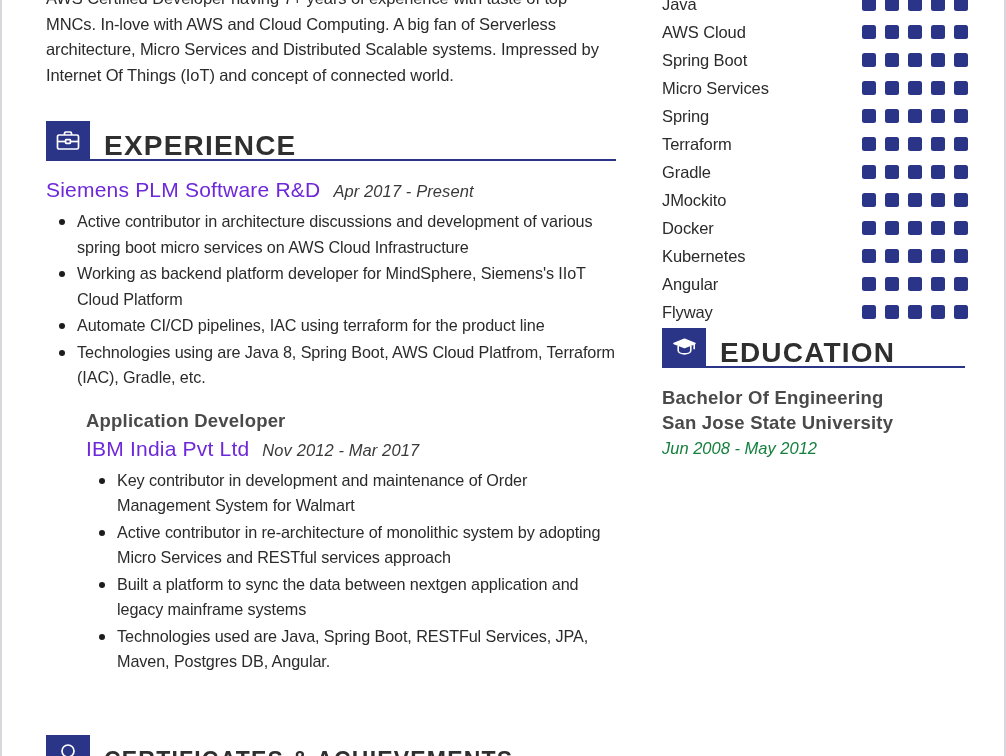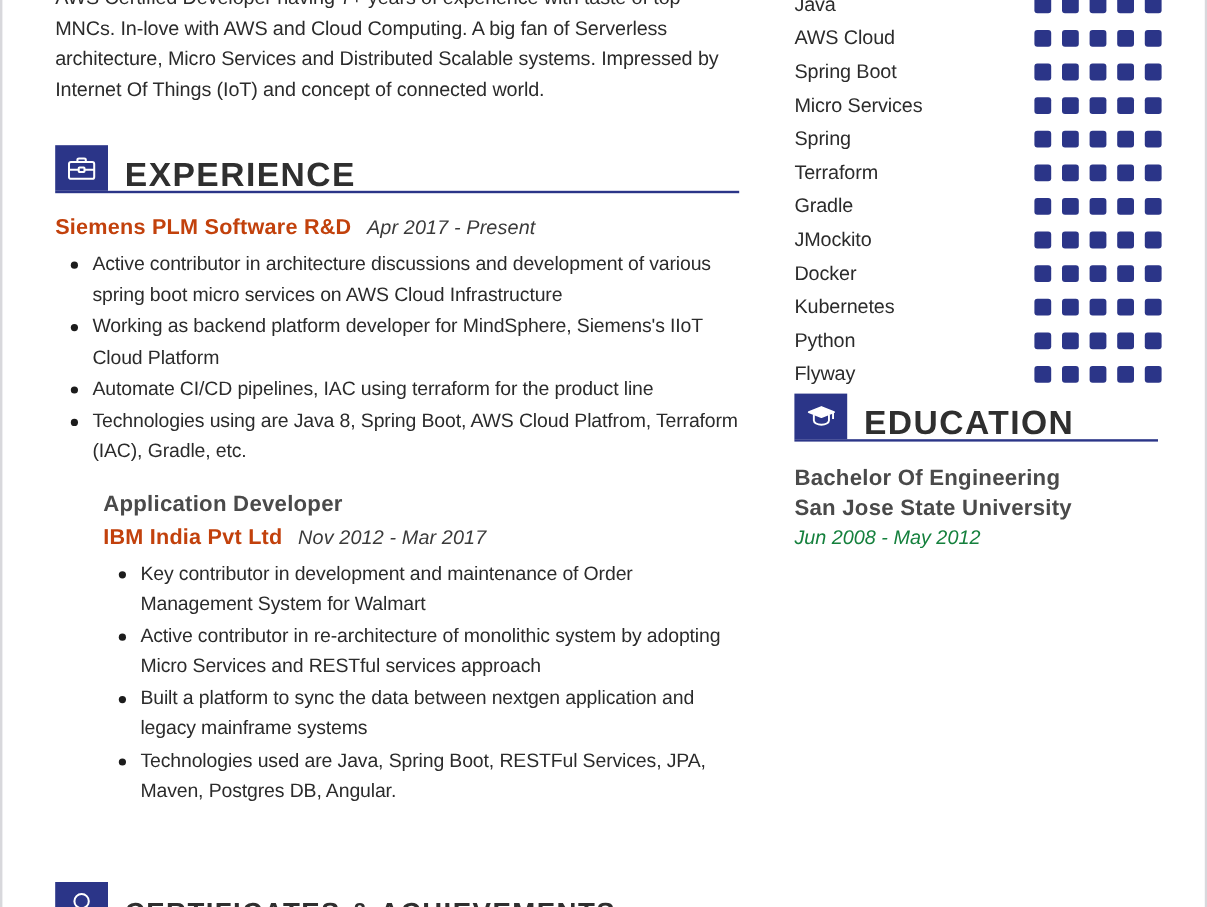--- a/index.html
+++ b/index.html
@@ -77,23 +77,23 @@
     line-height: 24px;
     letter-spacing: 0.2px;
   }
   .job-line {
     display: flex;
     align-items: baseline;
     line-height: 25px;
     margin-top: 3px;
   }
   .job-company {
-    font-size: 18px;
-    font-weight: 700;
-    color: #c2410c;
+    font-size: 21px;
+    font-weight: 400;
+    color: #6d28d9;
     letter-spacing: 0.2px;
   }
   .job-dates {
     font-size: 16.5px;
     font-style: italic;
     color: #3a3a3a;
     margin-left: 13px;
     letter-spacing: 0.1px;
   }
 
@@ -321,21 +321,21 @@
         <span class="skill-name">Kubernetes</span>
         <span class="skill-dots">
           <i class="sq"></i>
             <i class="sq"></i>
             <i class="sq"></i>
             <i class="sq"></i>
             <i class="sq"></i>
         </span>
       </div>
       <div class="skill-row">
-        <span class="skill-name">Python</span>
+        <span class="skill-name">Angular</span>
         <span class="skill-dots">
           <i class="sq"></i>
             <i class="sq"></i>
             <i class="sq"></i>
             <i class="sq"></i>
             <i class="sq"></i>
         </span>
       </div>
       <div class="skill-row">
         <span class="skill-name">Flyway</span>

